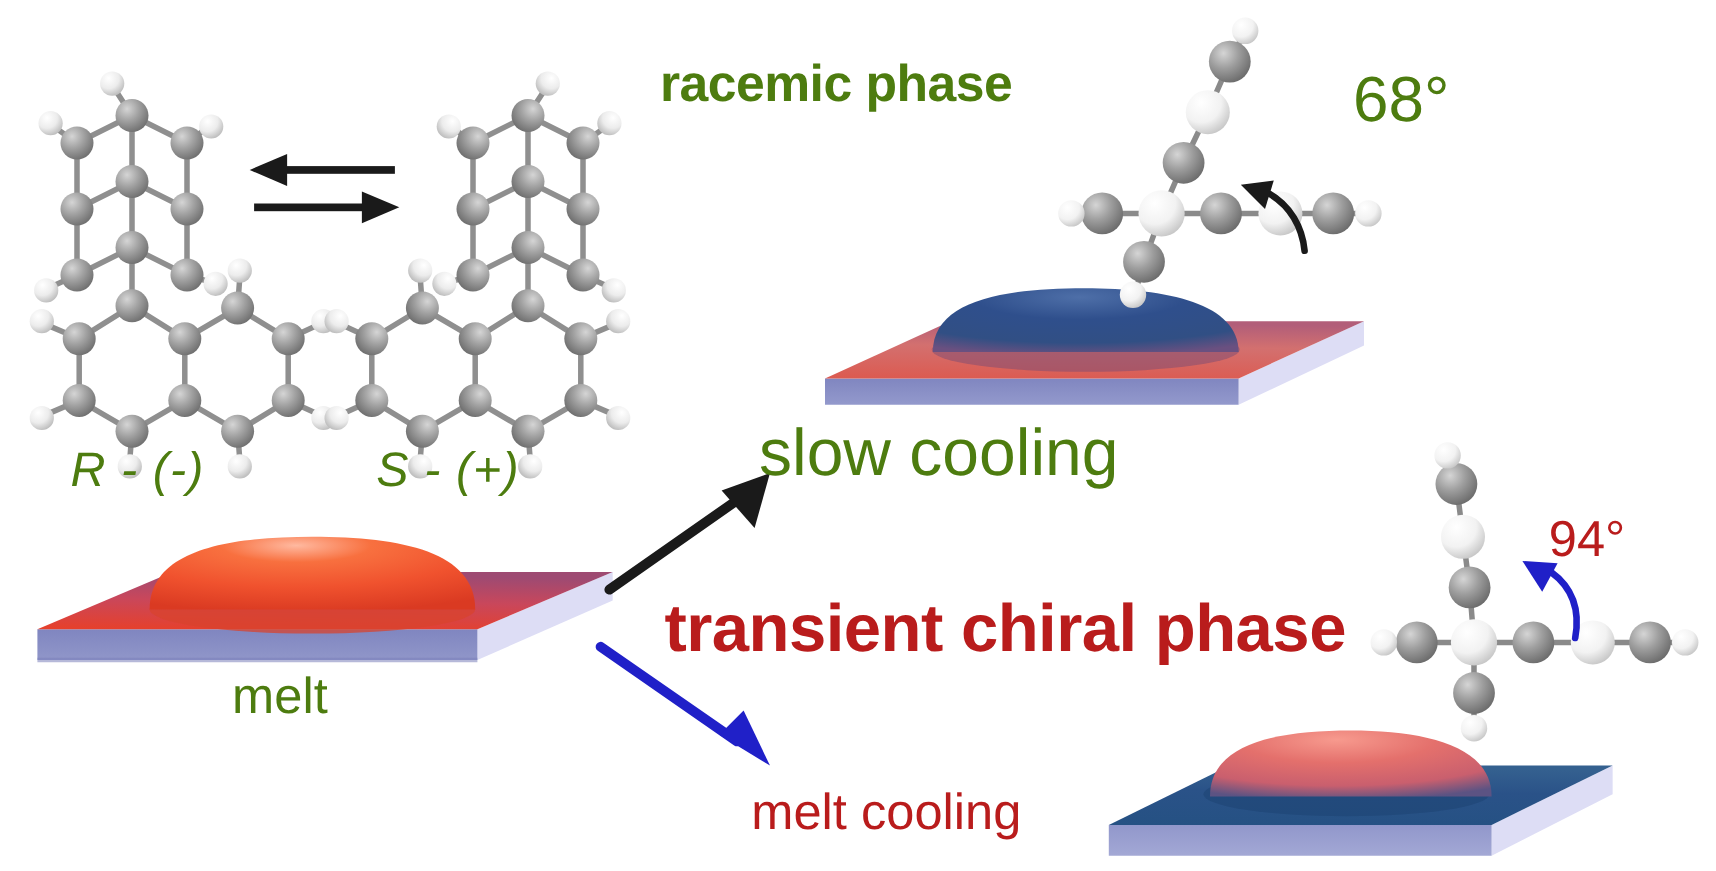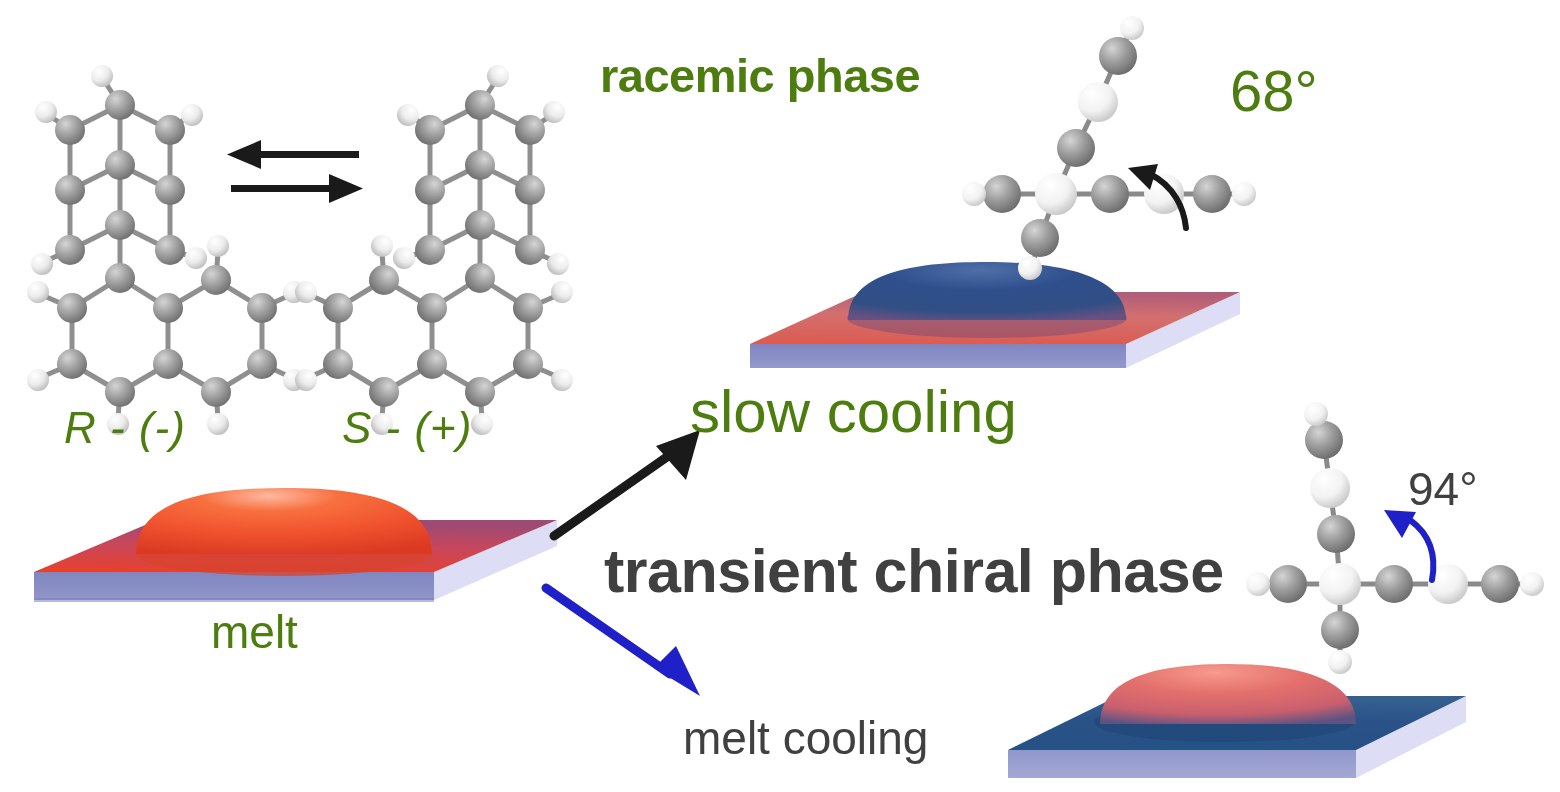--- a/index.html
+++ b/index.html
@@ -1,20 +1,20 @@
 <!DOCTYPE html>
 <html><head>
 <meta charset="utf-8">
 <style>
   html,body{margin:0;padding:0;background:#ffffff;}
   body{width:1560px;height:792px;position:relative;overflow:hidden;
        font-family:"Liberation Sans","DejaVu Sans",sans-serif;}
   .abs{position:absolute;}
   .lbl{color:#4d7c0f;white-space:nowrap;line-height:1;}
-  .lbl-blue{color:#404040;white-space:nowrap;line-height:1;}
+  .lbl-blue{color:#b91c1c;white-space:nowrap;line-height:1;}
 
   #label-racemic-phase{left:600px;top:52px;font-size:47px;font-weight:bold;letter-spacing:-0.5px;}
   #label-transient-chiral-phase{left:604px;top:541px;font-size:61px;font-weight:bold;letter-spacing:-0.5px;}
   #label-slow-cooling{left:690px;top:382px;font-size:60px;}
   #label-fast-cooling{left:683px;top:715px;font-size:46px;}
   #label-melt{left:211px;top:609px;font-size:46px;}
   #label-r-enantiomer{left:64px;top:406px;font-size:44px;font-style:italic;font-weight:500;letter-spacing:1px;}
   #label-s-enantiomer{left:342px;top:406px;font-size:44px;font-style:italic;font-weight:500;letter-spacing:1px;}
   #label-angle-68{left:1206px;top:62px;font-size:58px;margin-left:24px;}
   #label-angle-94{left:1408px;top:466px;font-size:46px;}

